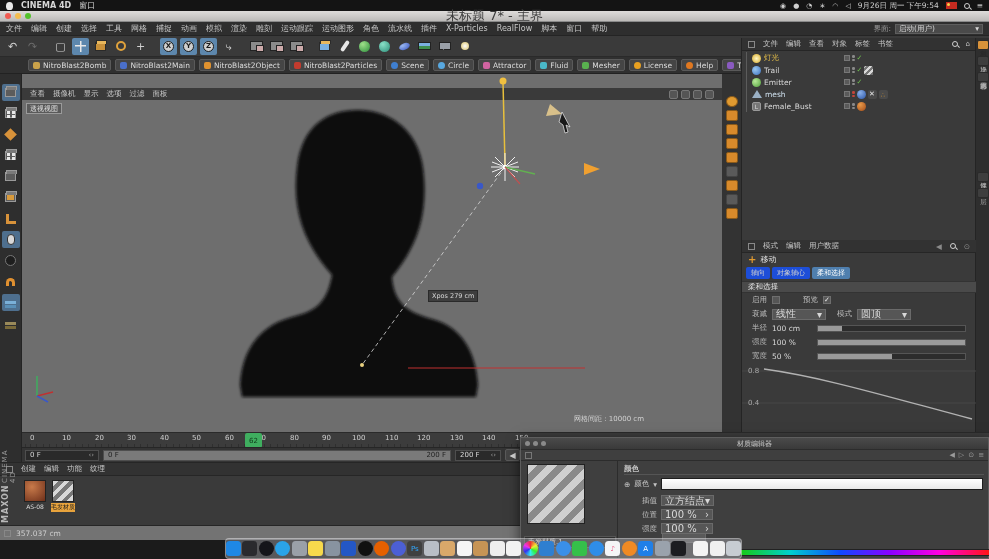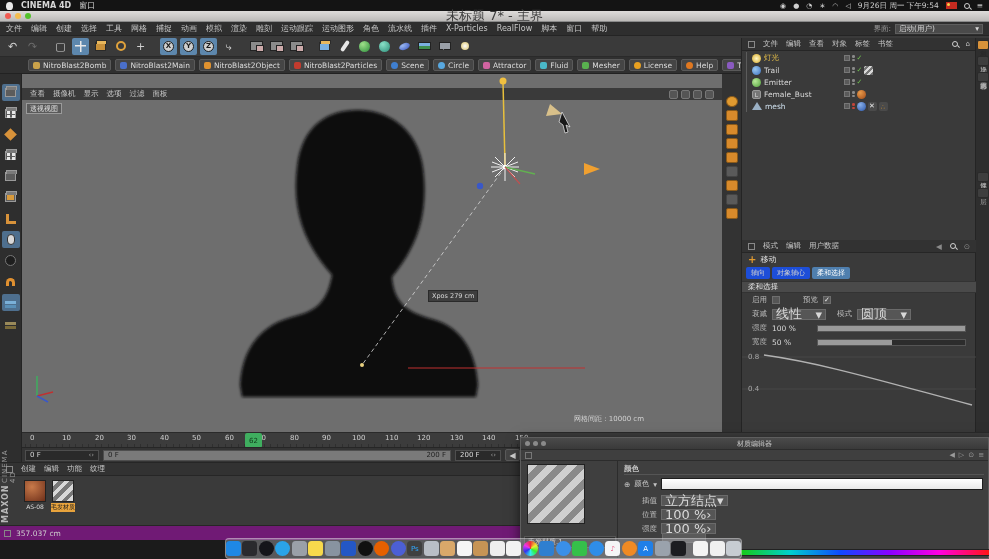--- a/index.html
+++ b/index.html
@@ -129,21 +129,21 @@
   
   #attr{position:absolute;left:0;top:202px;width:234px;}
   #attr-title{display:flex;align-items:center;gap:4px;height:13px;padding:0 6px;color:#e0e0e0;font-size:8px;}
   .plus{color:#e09a30;font-weight:bold;font-size:10px;}
   #attr-tabs{display:flex;gap:2px;padding:0 4px;height:13px;align-items:center;}
   .atab{background:#1d4ed8;color:#cfcfcf;font-size:7px;padding:1px 5px;border-radius:2px;}
   .atab.on{background:#4f7fae;color:#fff;}
   .sect{height:12px;background:#4a4a4a;color:#e0e0e0;font-size:7.5px;display:flex;align-items:center;padding:0 6px;margin-top:2px;border-top:1px solid #333;border-bottom:1px solid #333;}
   .arow{display:flex;align-items:center;gap:5px;height:14px;padding:0 10px;color:#bcbcbc;font-size:7.5px;}
   .cb{width:8px;height:8px;background:#565656;border:1px solid #6e6e6e;display:flex;align-items:center;justify-content:center;color:#e8e8e8;font-size:7px;}
-  .dd{background:#565656;border:1px solid #6a6a6a;color:#d8d8d8;font-size:13px;height:11px;display:flex;align-items:center;justify-content:space-between;padding:0 3px;min-width:54px;}
+  .dd{background:#565656;border:1px solid #6a6a6a;color:#d8d8d8;font-size:10px;height:11px;display:flex;align-items:center;justify-content:space-between;padding:0 3px;min-width:54px;}
   .numv{color:#d8d8d8;min-width:40px;}
   .slider{height:7px;background:#2c2c2c;border:1px solid #555;flex:1;position:relative;}
   .sfill{position:absolute;left:0;top:0;bottom:0;background:#9a9a9a;}
   #curve-wrap{position:relative;margin-top:4px;height:56px;}
   .cy{position:absolute;left:6px;color:#aaa;font-size:7px;}
 
   
   #timeline{left:22px;top:432px;width:967px;height:15px;background:#3c3c3c;border-top:1px solid #2a2a2a;position:absolute;}
   #ruler{position:absolute;left:0;top:0;right:0;bottom:0;background:repeating-linear-gradient(90deg,#2f2f2f 0 1px,transparent 1px 6.5px);background-position:8px 0;background-size:auto 4px;background-repeat:repeat-x;background-position-y:11px;}
   .tick{position:absolute;top:1px;font-size:7px;color:#cfcfcf;}
@@ -153,21 +153,21 @@
   #rangebar{flex:0 0 348px;height:11px;background:#7a7a7a;border:1px solid #4e4e4e;color:#222;font-size:7px;display:flex;align-items:center;justify-content:space-between;padding:0 4px;}
   .tbtn{width:15px;height:12px;background:#444;border:1px solid #5a5a5a;color:#d8d8d8;font-size:8px;display:flex;align-items:center;justify-content:center;border-radius:2px;}
 
   
   #matmgr{left:0;top:462px;width:989px;height:63px;background:#3a3a3a;border-top:1px solid #262626;position:absolute;}
   #brand{position:absolute;left:1px;top:4px;writing-mode:vertical-rl;transform:rotate(180deg);color:#9a9a9a;font-size:7px;letter-spacing:1px;height:56px;display:flex;gap:1px;}
   #brand b{font-size:8px;color:#b8b8b8;}
   .mthumb{position:absolute;width:22px;height:22px;border:1px solid #222;}
   .mlabel{position:absolute;width:24px;height:9px;font-size:6px;color:#ddd;overflow:hidden;white-space:nowrap;text-align:center;}
   .mlabel.sel{background:#e8a33c;color:#222;}
-  #coordsbar{left:0;top:525px;width:989px;height:15px;background:#701a75;border-top:1px solid #262626;position:absolute;display:flex;align-items:center;gap:5px;padding:0 4px;color:#cfcfcf;font-size:7.5px;}
+  #coordsbar{left:0;top:525px;width:989px;height:15px;background:#737373;border-top:1px solid #262626;position:absolute;display:flex;align-items:center;gap:5px;padding:0 4px;color:#cfcfcf;font-size:7.5px;}
 
   
   #matedit{left:520px;top:437px;width:469px;height:122px;background:#3f3f3f;border:1px solid #5e5e5e;box-shadow:0 3px 12px rgba(0,0,0,.6);position:absolute;z-index:5;}
   #me-title{height:12px;background:linear-gradient(#4a4a4a,#3a3a3a);border-bottom:1px solid #2c2c2c;display:flex;align-items:center;padding:0 4px;position:relative;}
   .gdot{width:5px;height:5px;border-radius:50%;background:#8a8a8a;margin-right:3px;}
   #me-title-text{position:absolute;left:0;right:0;text-align:center;font-size:7px;color:#c8c8c8;}
   #me-tools{height:11px;border-bottom:1px solid #2c2c2c;display:flex;align-items:center;padding:0 4px;color:#9a9a9a;font-size:7px;gap:4px;}
   #me-preview{position:absolute;left:6px;top:26px;width:58px;height:60px;border:1px solid #222;background:repeating-linear-gradient(135deg,#d0d0d0 0 7px,#8a8a8a 7px 14px);}
   #me-name{position:absolute;left:3px;top:98px;width:92px;height:12px;background:#2e2e2e;border:1px solid #555;color:#d8d8d8;font-size:7px;display:flex;align-items:center;padding:0 3px;}
   #me-right{position:absolute;left:96px;top:23px;right:0;bottom:0;border-left:1px solid #2c2c2c;}
@@ -518,43 +518,43 @@
         <span class="vis">
             <span class="vbox"></span>
             <span class="vdots">
               <i></i>
               <i></i>
             </span>
             <span class="chk">✓</span>
           </span>
       </div>
       <div class="om-row">
+        <span class="oicon oi-mesh"></span>
+        <span class="oname" style="color:#cfe0ee;">mesh</span>
+        <span class="vis">
+            <span class="vbox"></span>
+            <span class="vdots red">
+              <i></i>
+              <i></i>
+            </span>
+            <span class="tag bluep"></span>
+            <span class="tag xtag">✕</span>
+            <span class="tag dots">∴</span>
+          </span>
+      </div>
+      <div class="om-row">
         <span class="oicon oi-bust">L</span>
         <span class="oname">Female_Bust</span>
         <span class="vis">
             <span class="vbox"></span>
             <span class="vdots">
               <i></i>
               <i></i>
             </span>
             <span class="tag basket"></span>
-          </span>
-      </div>
-      <div class="om-row">
-        <span class="oicon oi-mesh"></span>
-        <span class="oname" style="color:#cfe0ee;">mesh</span>
-        <span class="vis">
-            <span class="vbox"></span>
-            <span class="vdots red">
-              <i></i>
-              <i></i>
-            </span>
-            <span class="tag bluep"></span>
-            <span class="tag xtag">✕</span>
-            <span class="tag dots">∴</span>
           </span>
       </div>
     </div>
 
     <div id="side-tabs">
       <span class="vtab on">对象</span>
       <span class="vtab">场次</span>
       <span class="vtab">内容浏览器</span>
       <span class="vtab" style="margin-top:84px;">属性</span>
       <span class="vtab">层</span>
@@ -589,20 +589,27 @@
       <div class="arow">
         <span>衰减</span>
         <span class="dd">
             <span>线性</span>
             <span>▾</span>
           </span>
         <span style="margin-left:6px;">模式</span>
         <span class="dd">
             <span>圆顶</span>
             <span>▾</span>
+          </span>
+      </div>
+      <div class="arow">
+        <span>半径</span>
+        <span class="numv">100 cm</span>
+        <span class="slider">
+            <span class="sfill" style="width:16%;"></span>
           </span>
       </div>
       <div class="arow">
         <span>强度</span>
         <span class="numv">100 %</span>
         <span class="slider">
             <span class="sfill" style="width:100%;"></span>
           </span>
       </div>
       <div class="arow">

